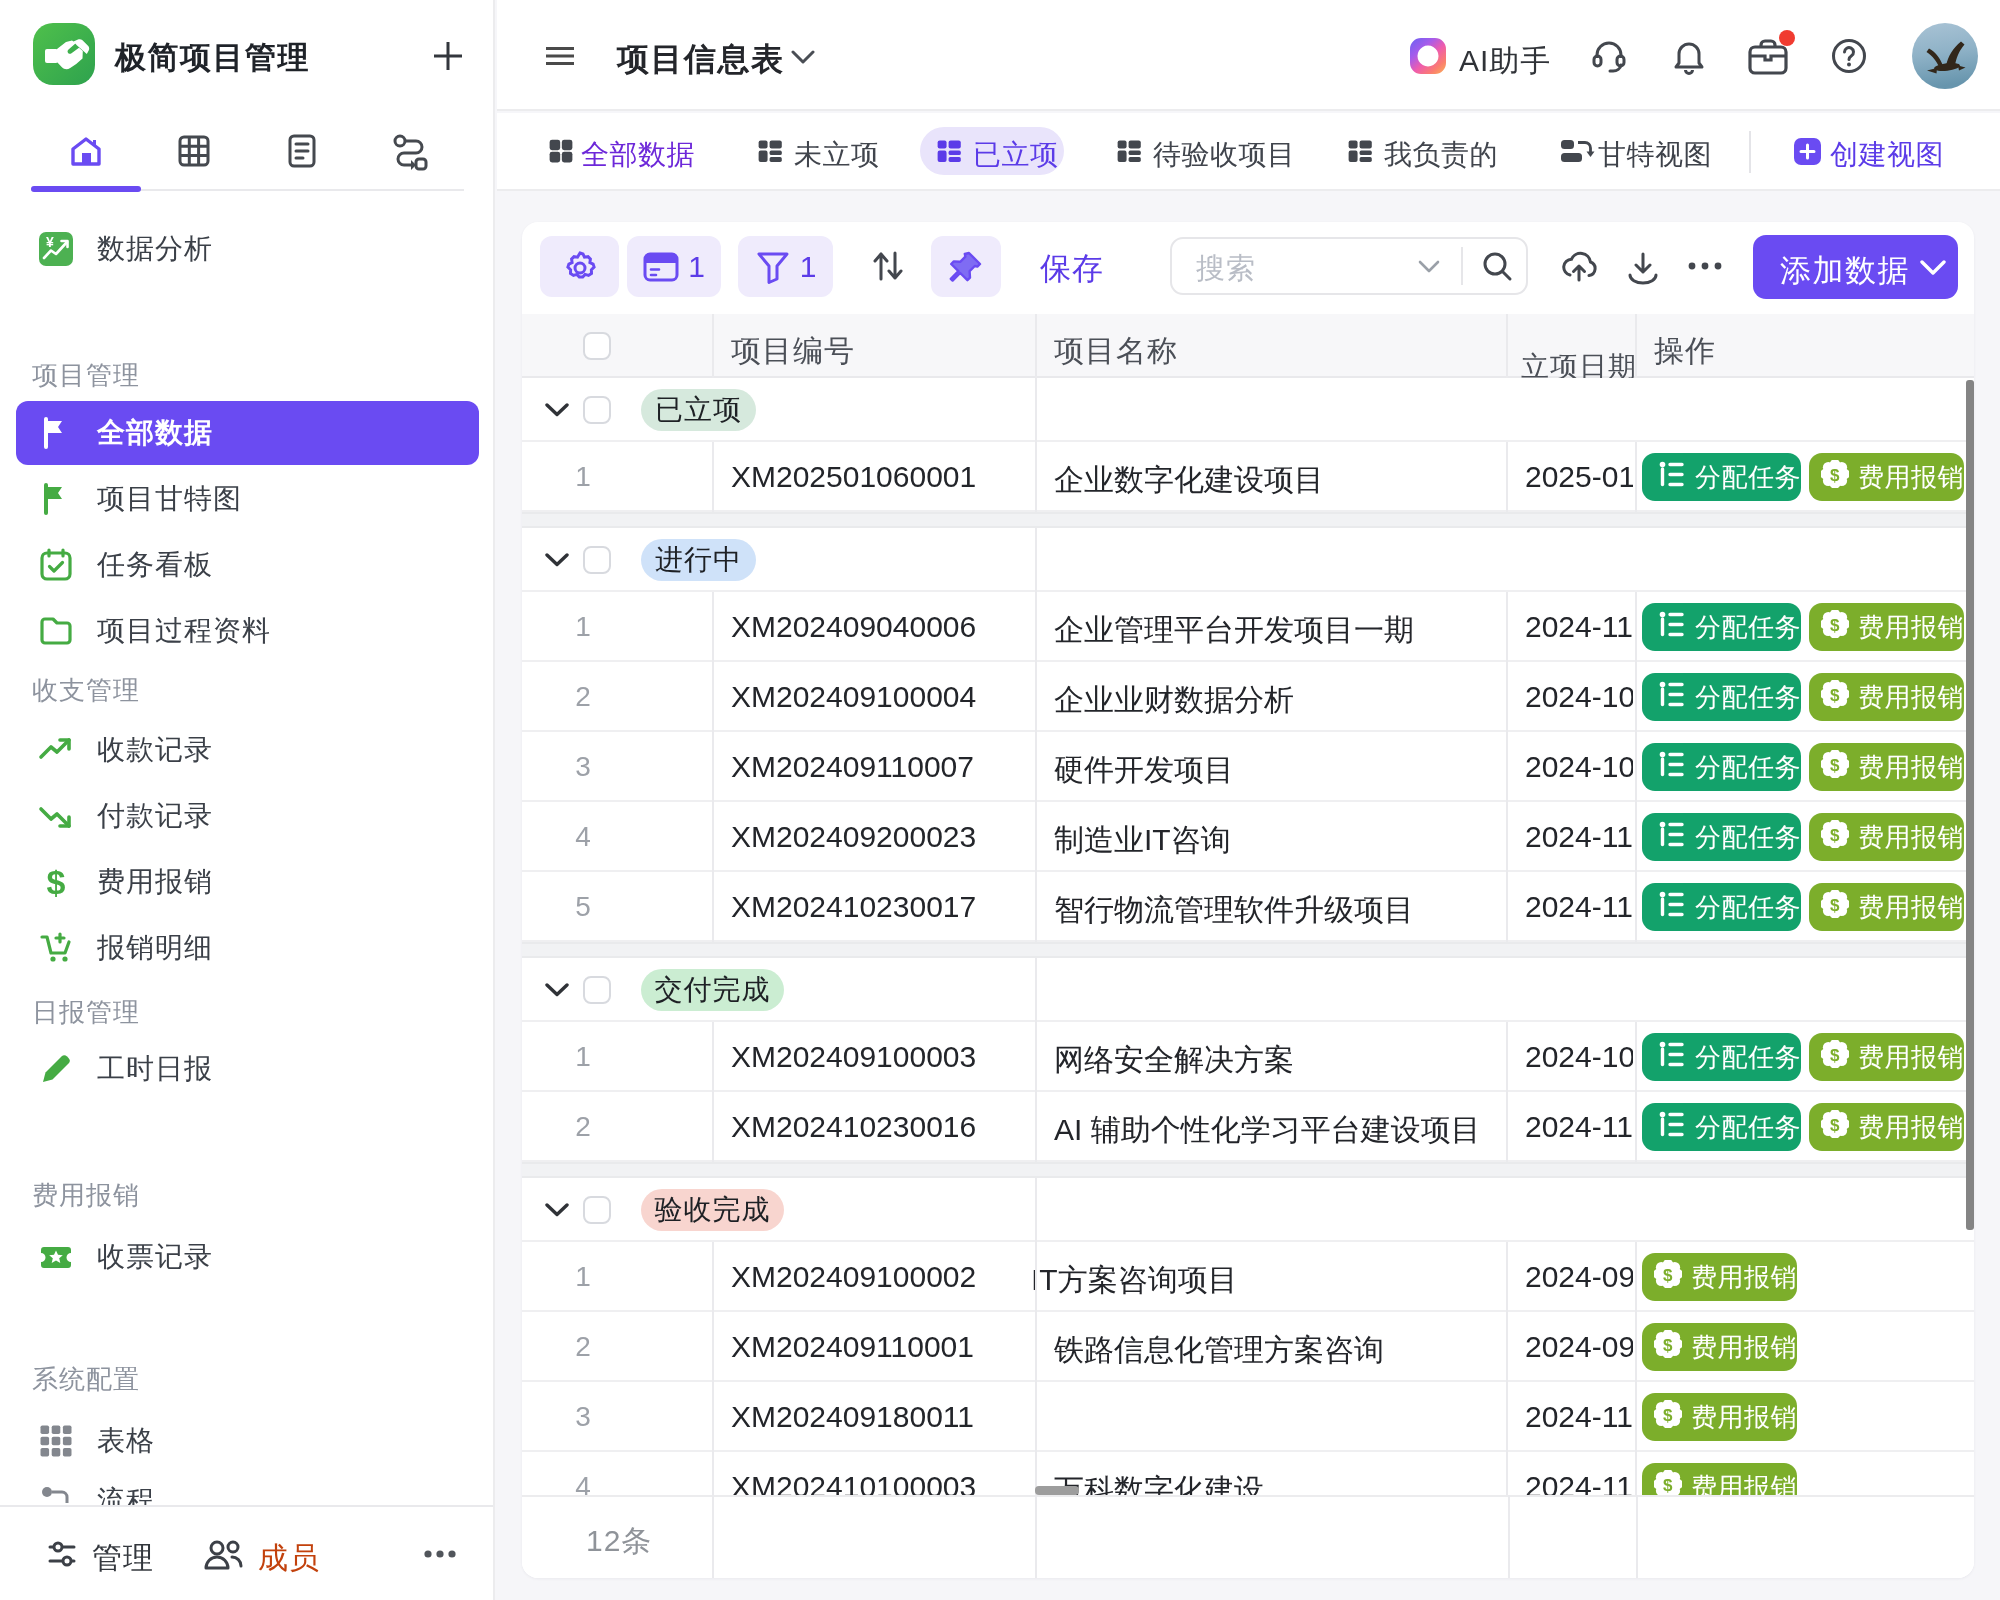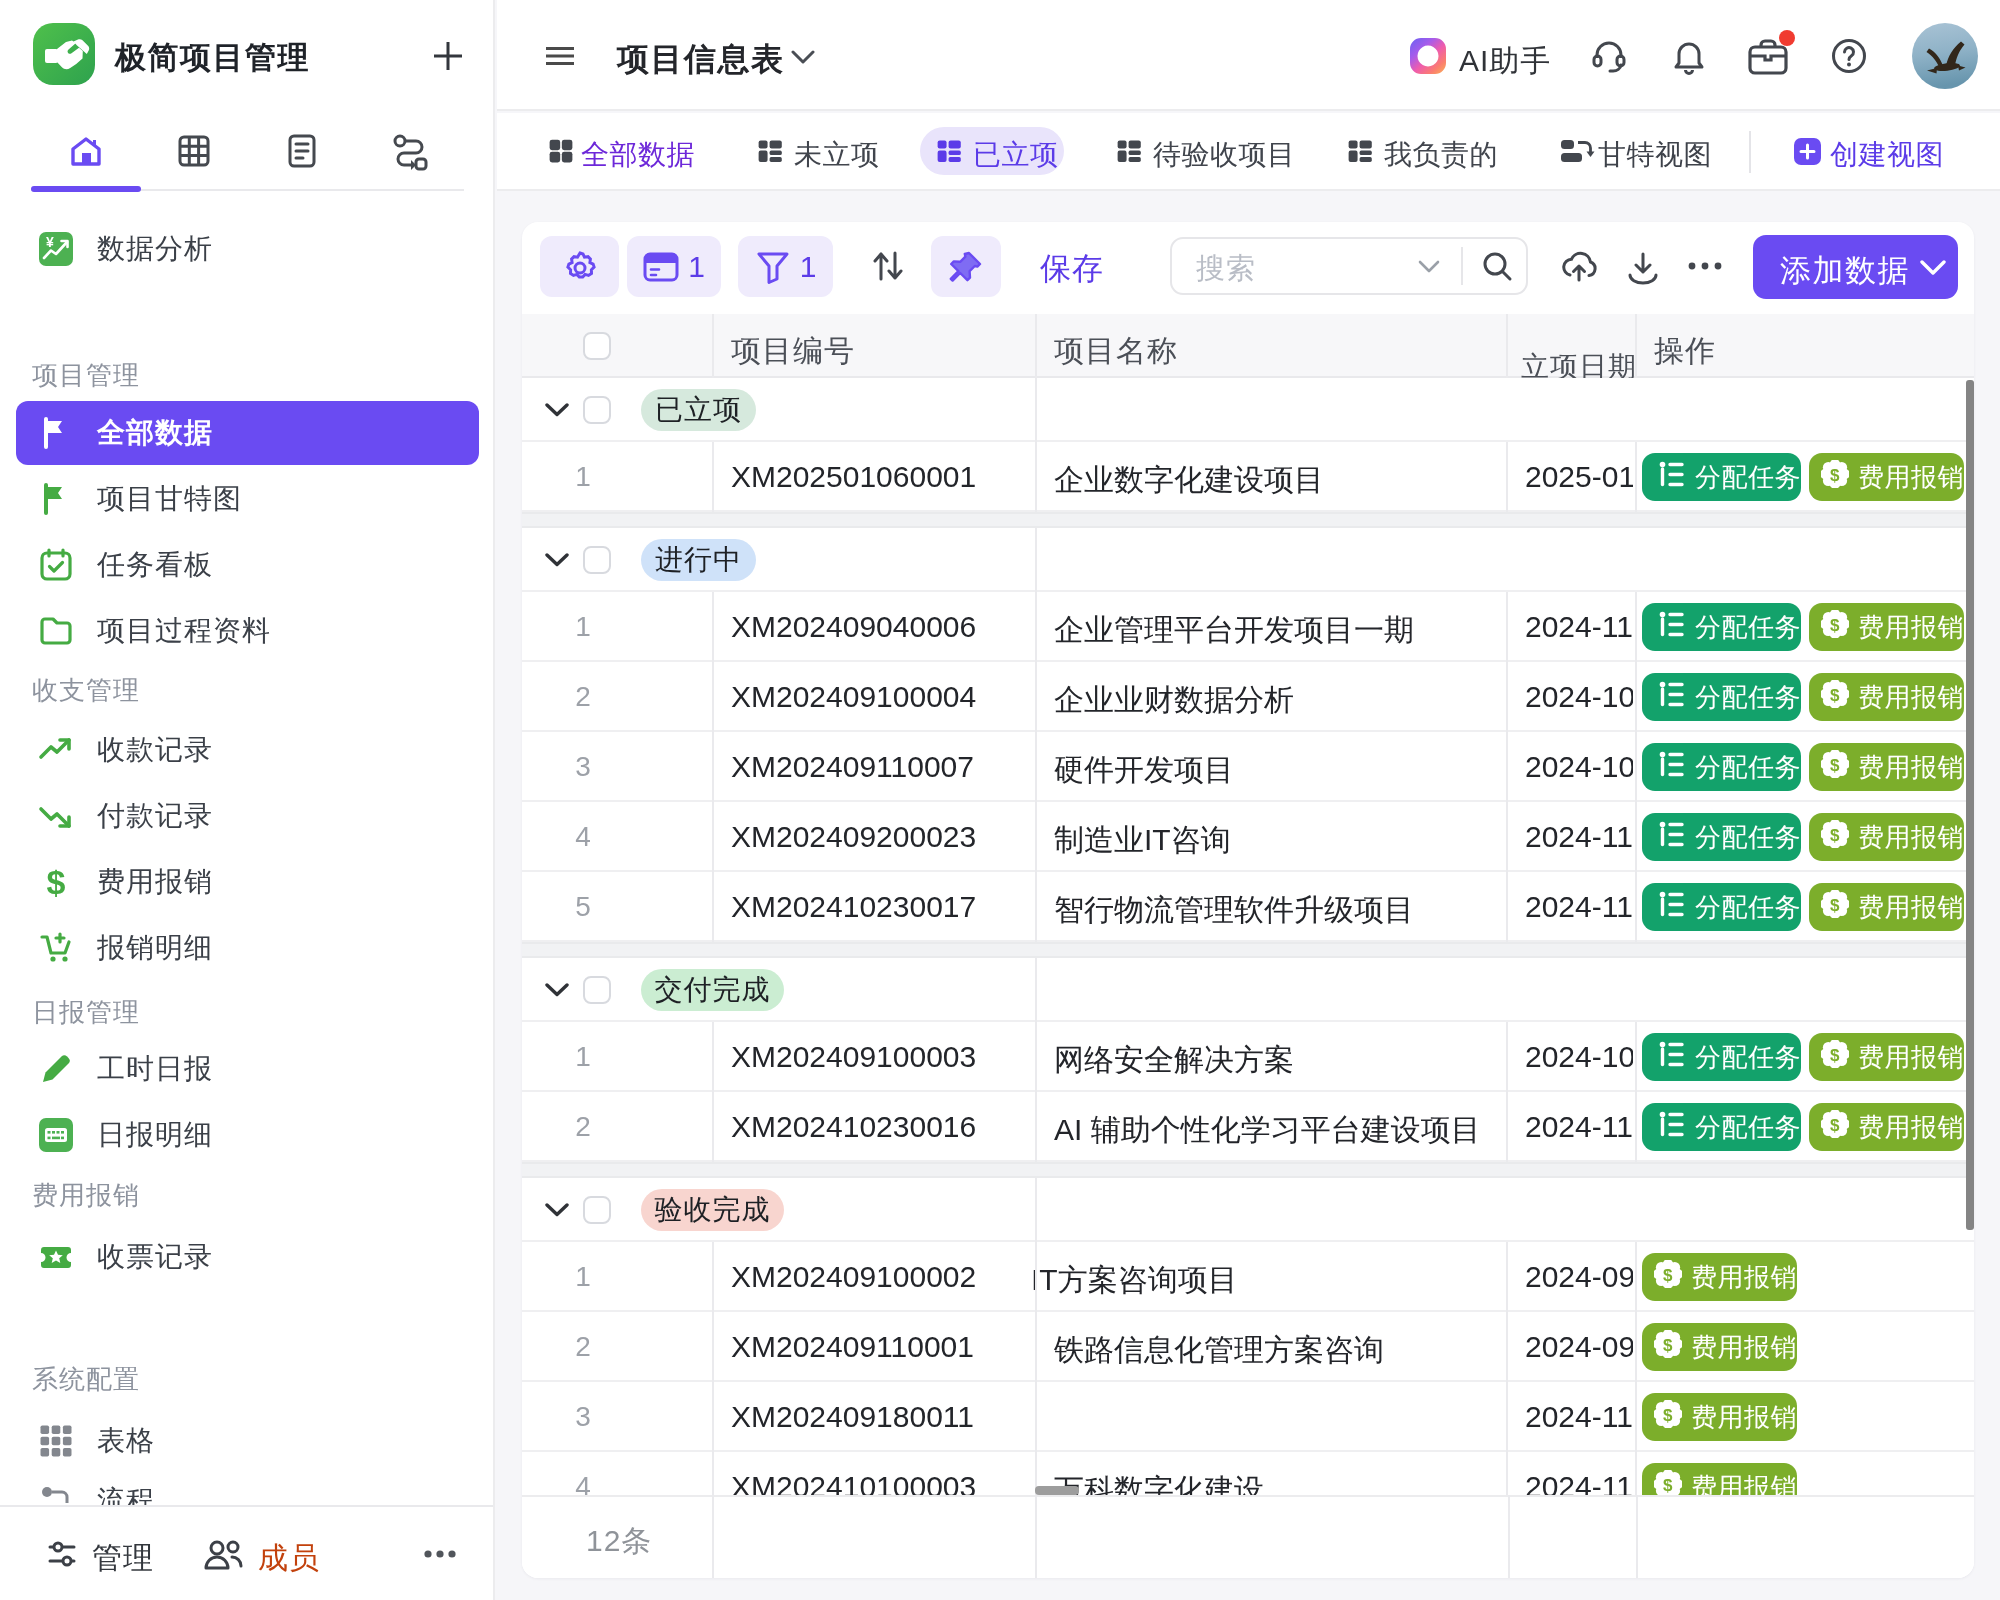--- a/index.html
+++ b/index.html
@@ -149,38 +149,20 @@
         <span class="tx">报销明细</span>
       </div>
       <div class="lbl" style="top:995px">日报管理</div>
       <div class="itm" style="top:1037px">
         <span class="ic">
           <svg width="40" height="40" viewBox="0 0 40 40" style="">
             <path d="M7 33 l2.5 -9.5 16 -16 a4 4 0 0 1 5.6 0 l1.4 1.4 a4 4 0 0 1 0 5.6 l-16 16 z" fill="#45ab43"></path>
           </svg>
         </span>
         <span class="tx">工时日报</span>
-      </div>
-      <div class="itm" style="top:1103px">
-        <span class="ic">
-          <svg width="34" height="34" viewBox="0 0 34 34" style="">
-            <rect width="34" height="34" rx="7" fill="#4db152"></rect>
-            <rect x="6" y="10" width="22" height="14" rx="2.5" fill="#fff"></rect>
-            <g fill="#4db152">
-              <rect x="8.5" y="13" width="3" height="2.6"></rect>
-              <rect x="13" y="13" width="3" height="2.6"></rect>
-              <rect x="17.5" y="13" width="3" height="2.6"></rect>
-              <rect x="22" y="13" width="3" height="2.6"></rect>
-              <rect x="8.5" y="18.6" width="3" height="2.6"></rect>
-              <rect x="13" y="18.6" width="8" height="2.6"></rect>
-              <rect x="22" y="18.6" width="3" height="2.6"></rect>
-            </g>
-          </svg>
-        </span>
-        <span class="tx">日报明细</span>
       </div>
       <div class="lbl" style="top:1178px">费用报销</div>
       <div class="itm" style="top:1225px">
         <span class="ic">
           <svg width="40" height="40" viewBox="0 0 40 40" style="">
             <path d="M5 13 a3 3 0 0 1 3 -3 h24 a3 3 0 0 1 3 3 v3 a4.5 4.5 0 0 0 0 9 v3 a3 3 0 0 1 -3 3 h-24 a3 3 0 0 1 -3 -3 v-3 a4.5 4.5 0 0 0 0 -9 z" fill="#45ab43"></path>
             <path d="M20 13.5 l2 4.3 4.8 .4 -3.6 3.1 1.1 4.7 -4.3 -2.5 -4.3 2.5 1.1 -4.7 -3.6 -3.1 4.8 -.4 z" fill="#fff"></path>
           </svg>
         </span>
         <span class="tx">收票记录</span>

